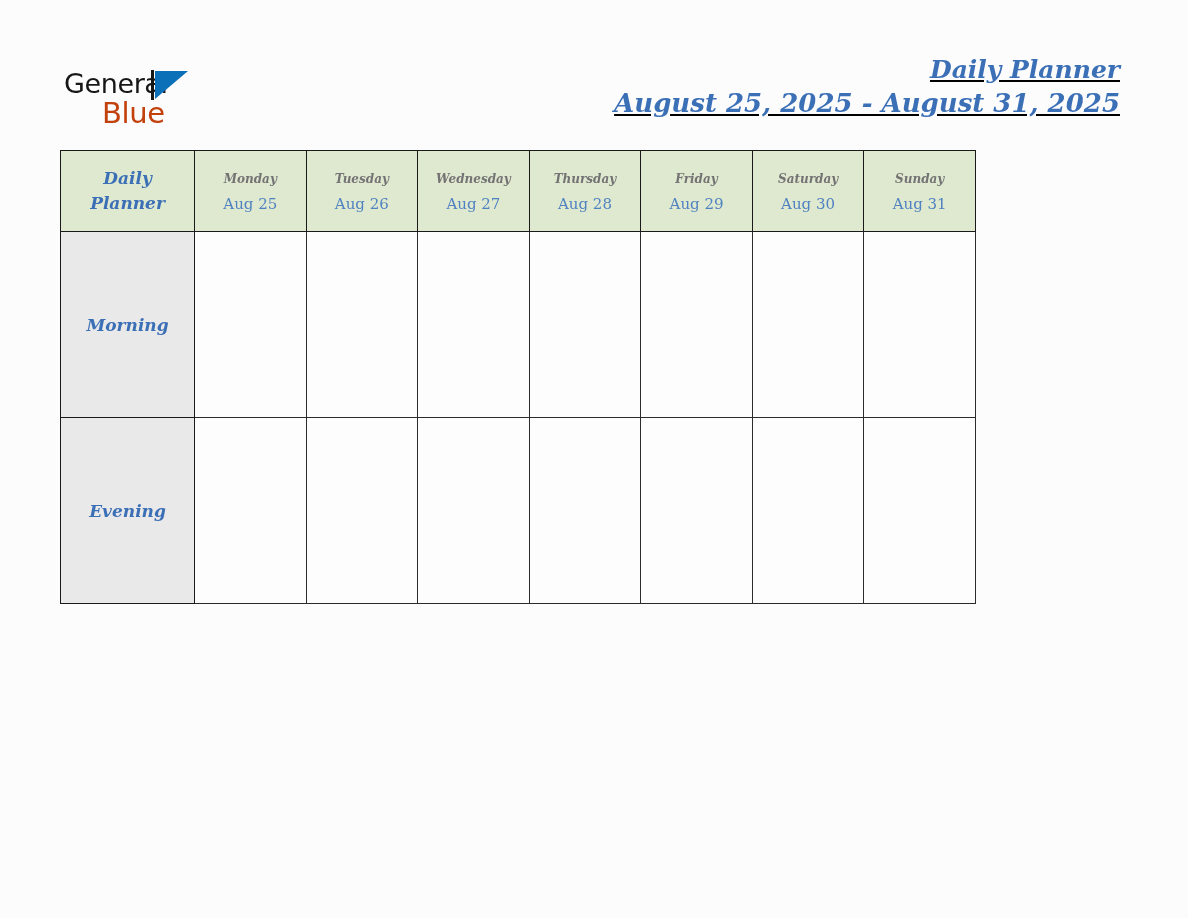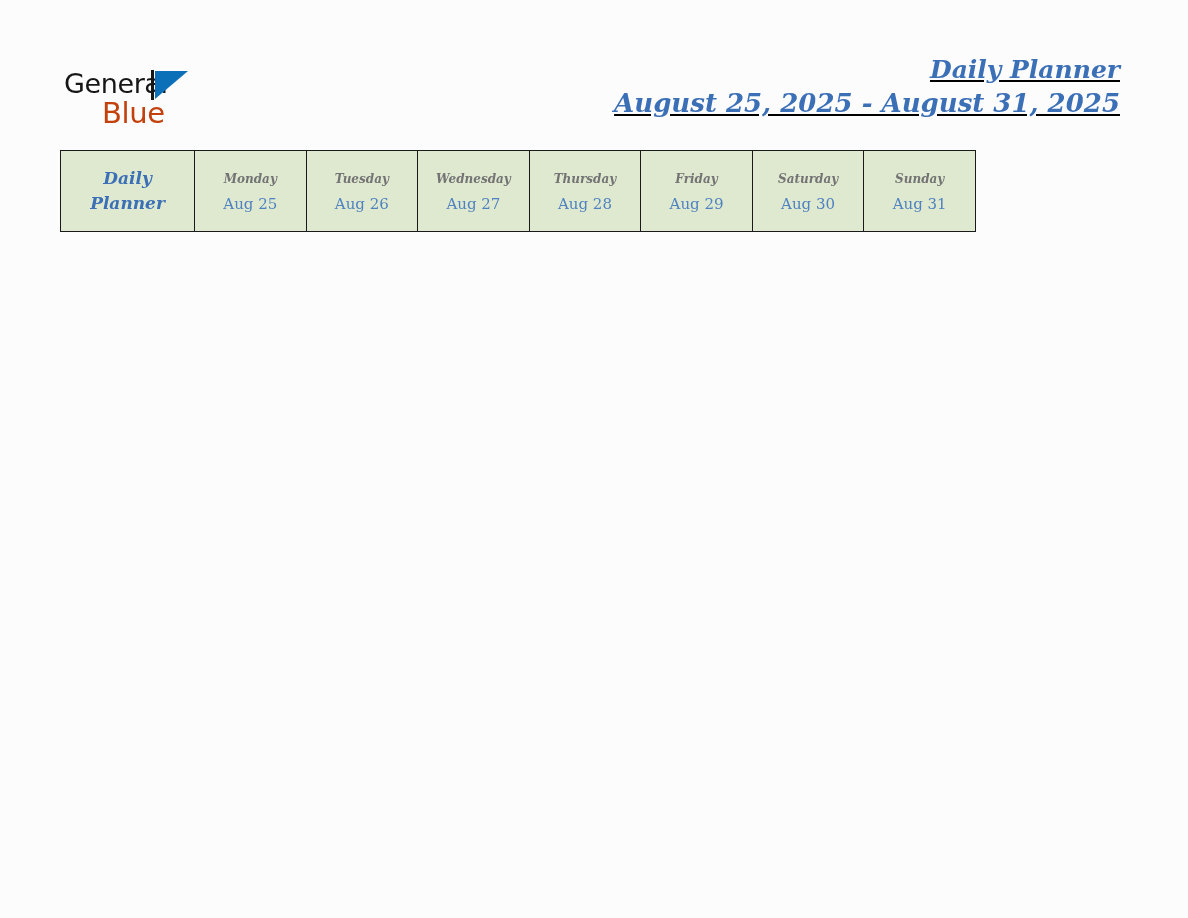--- a/index.html
+++ b/index.html
@@ -227,19 +227,43 @@
         <td class="hdr-day">
           <div class="day-name">Saturday</div>
           <div class="day-date">Aug 30</div>
         </td>
         <td class="hdr-day">
           <div class="day-name">Sunday</div>
           <div class="day-date">Aug 31</div>
         </td>
       </tr>
 
-
-
+      <tr class="body-row">
+        <td class="row-label">
+          <span class="row-label-text">Morning</span>
+        </td>
+        <td class="slot-cell"></td>
+        <td class="slot-cell"></td>
+        <td class="slot-cell"></td>
+        <td class="slot-cell"></td>
+        <td class="slot-cell"></td>
+        <td class="slot-cell"></td>
+        <td class="slot-cell"></td>
+      </tr>
+
+
+      <tr class="body-row">
+        <td class="row-label">
+          <span class="row-label-text">Evening</span>
+        </td>
+        <td class="slot-cell"></td>
+        <td class="slot-cell"></td>
+        <td class="slot-cell"></td>
+        <td class="slot-cell"></td>
+        <td class="slot-cell"></td>
+        <td class="slot-cell"></td>
+        <td class="slot-cell"></td>
+      </tr>
 
     </tbody>
   </table>
 
 </div>
 
 </body></html>

